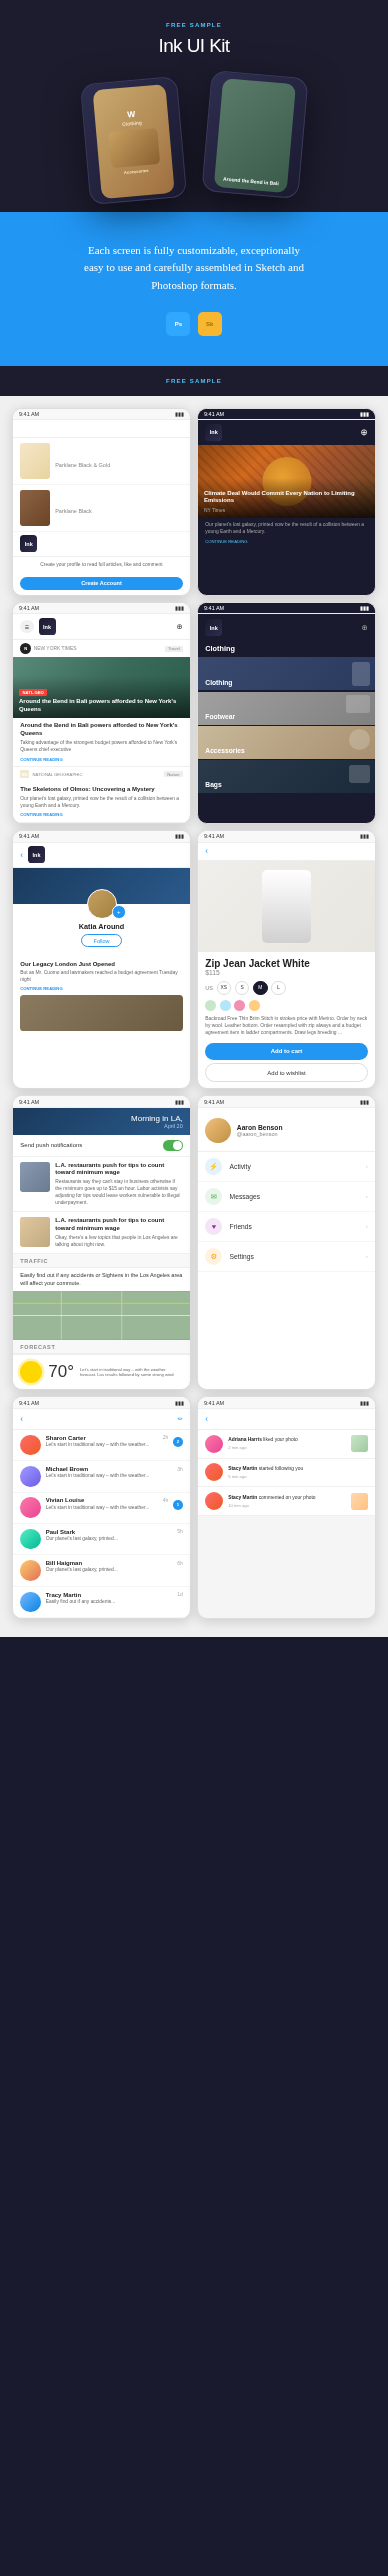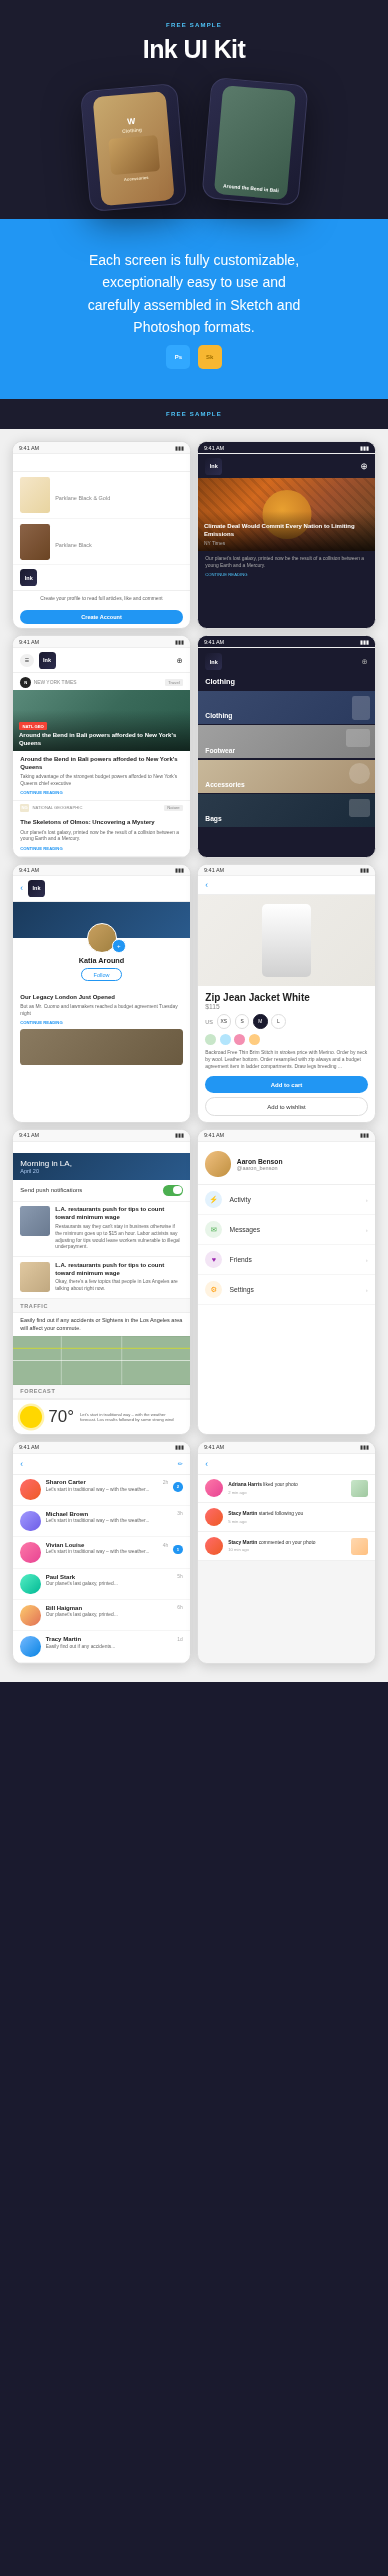--- a/index.html
+++ b/index.html
@@ -19,22 +19,22 @@
     .free-sample-badge {
       display: inline-block;
       color: #4fc3f7;
       font-size: 6px;
       font-weight: 700;
       letter-spacing: 1.2px;
       text-transform: uppercase;
       margin-bottom: 7.3px;
     }
     .main-title {
-      font-size: 25px;
-      font-weight: 700;
+      font-size: 19px;
+      font-weight: 400;
       color: #fff;
       margin-bottom: 8.5px;
       letter-spacing: -0.6px;
     }
     .main-subtitle {
       font-size: 8.5px;
       color: #8899aa;
       line-height: 1.5;
       max-width: 194px;
       margin: 0 auto 18px;
@@ -84,25 +84,26 @@
       transform: rotate(5deg) translateX(12px) translateY(-6px);
     }
 
     
     .blue-section {
       background: #2196f3;
       padding: 30px 24px;
       text-align: center;
     }
     .blue-section p {
-      font-size: 14px;
+      font-size: 11px;
       line-height: 1.6;
       color: #fff;
       max-width: 231px;
-      margin: 0 auto 7px;
+      margin: 0 auto 17px;
+      font-family: Liberation Serif, serif;
     }
     .software-icons {
       display: flex;
       justify-content: center;
       gap: 7.3px;
     }
     .sw-icon {
       width: 24px;
       height: 24px;
       border-radius: 4.9px;
@@ -518,22 +519,21 @@
       text-align: center;
     }
 
     
     .morning-screen {
       background: #fff;
     }
     .morning-header {
       background: linear-gradient(135deg, #1a3a5c, #2a5a8c);
       padding: 6px 7.3px;
-      text-align: left;
-      margin-top: 11px;
+      text-align: right;
     }
     .morning-title {
       font-size: 8px;
       font-weight: 300;
       color: #fff;
     }
     .morning-date {
       font-size: 5.5px;
       color: #aac8f0;
     }

